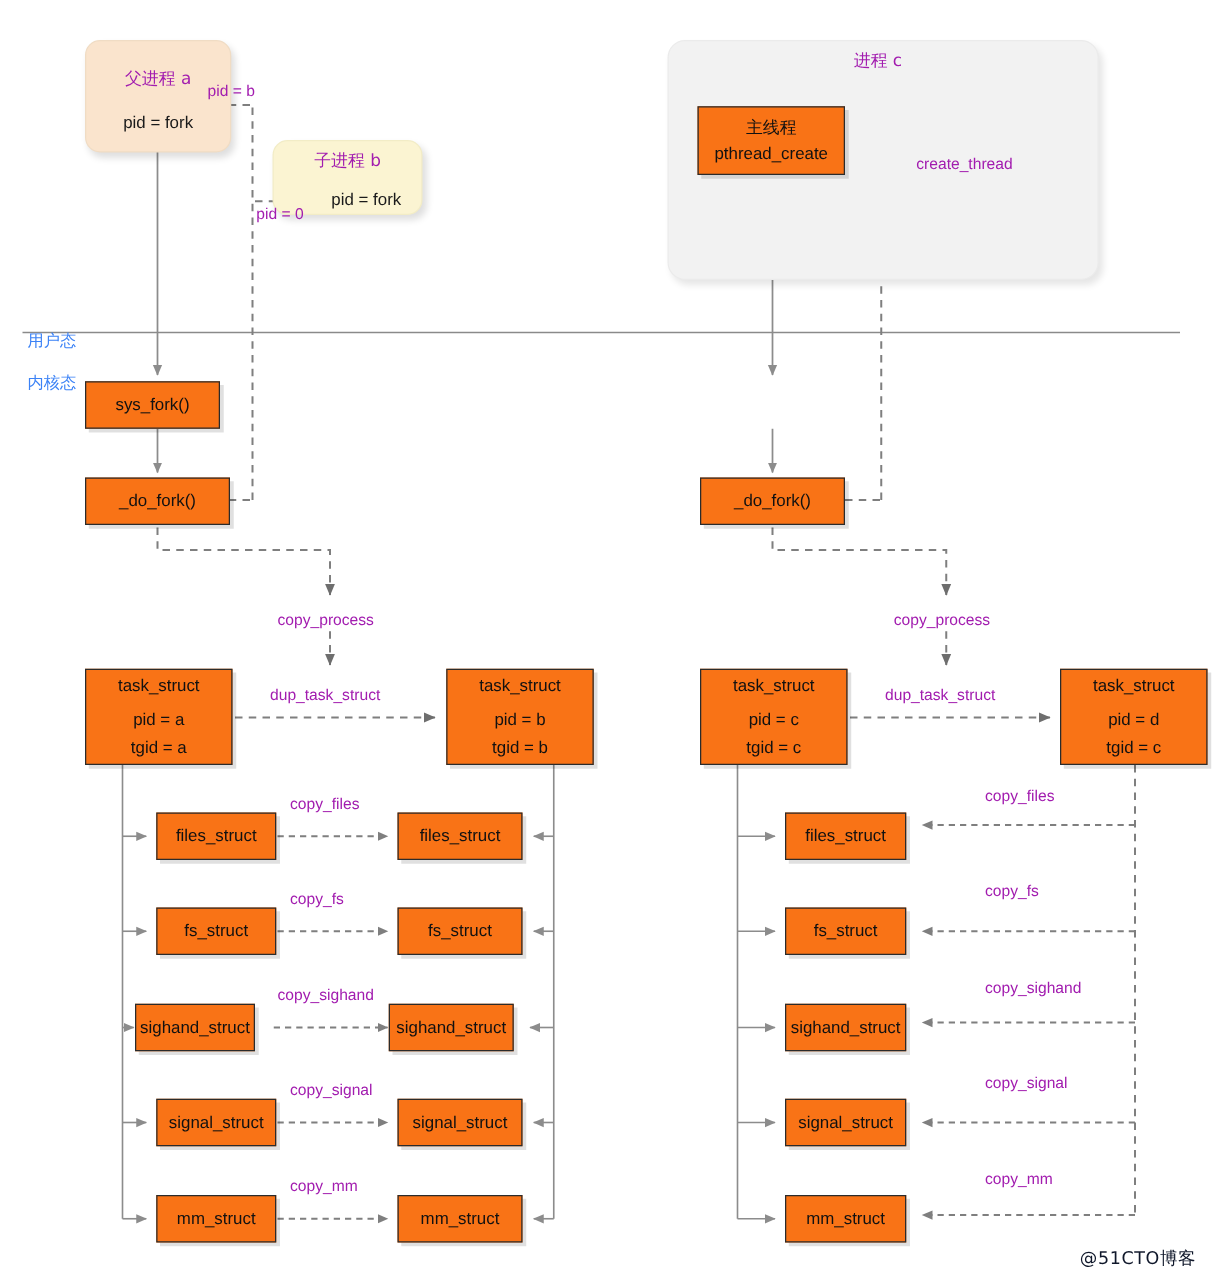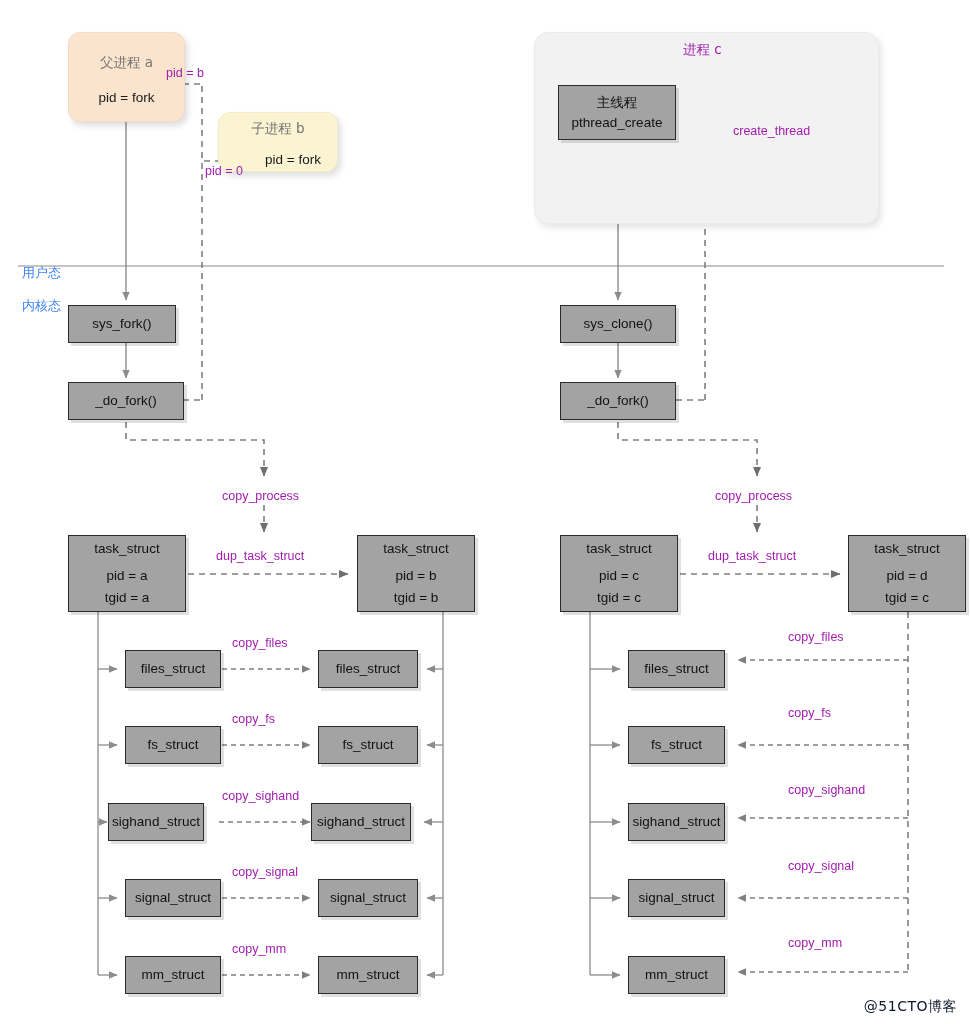--- a/index.html
+++ b/index.html
@@ -2,33 +2,33 @@
 <html><head>
 <meta charset="utf-8">
 <style>
   html,body{margin:0;padding:0;background:#ffffff;}
   body{width:971px;height:1024px;font-family:"Liberation Sans","DejaVu Sans",sans-serif;color:#1f1f1f;}
   #stage{position:relative;width:971px;height:1024px;overflow:hidden;background:#fff;}
   svg.layer{position:absolute;left:0;top:0;width:971px;height:1024px;pointer-events:none;}
 
   .node{position:absolute;box-sizing:border-box;display:flex;flex-direction:column;
         align-items:center;justify-content:center;}
-  .plainbox{background:#a3a3a3;border:1.6px solid #2b2b2b;
+  .plainbox{background:#f97316;border:1.6px solid #2b2b2b;
             box-shadow:3px 3px 0 rgba(0,0,0,0.12);font-size:13.5px;color:#111;}
   .plainbox .l1{line-height:1.5;}
   .plainbox .l2{line-height:1.6;}
   .plainbox .l3{line-height:1.6;}
 
   .roundbox{border-radius:12px;box-shadow:3px 4px 6px rgba(0,0,0,0.13);font-size:13.5px;}
   .proc-a{background:#fae4cd;border:1px solid #f0dcc4;}
   .proc-b{background:#fbf4d2;border:1px solid #f2ecc6;}
   .group-c{background:#f2f2f2;border:1px solid #ebebeb;border-radius:14px;
            box-shadow:3px 4px 6px rgba(0,0,0,0.10);}
 
-  .ttl{font-size:13.5px;color:#737373;}
+  .ttl{font-size:13.5px;color:#a21caf;}
   .sub{font-size:13.5px;color:#1a1a1a;}
 
   .lbl{position:absolute;font-size:12.5px;color:#a21caf;white-space:nowrap;
        background:transparent;line-height:1.1;}
   .modelbl{position:absolute;font-size:13px;color:#3b82f6;white-space:nowrap;margin-top:24px;}
   .watermark{position:absolute;right:14px;bottom:8px;font-size:14px;color:#0f172a;
              letter-spacing:.5px;}
   .cjk{font-family:"DejaVu Sans","Liberation Sans",sans-serif;}
 </style>
 </head>
@@ -159,23 +159,20 @@
   </div>
 
   <div class="node plainbox" style="left:357px;top:535px;width:118px;height:77px;">
     <div class="l1">task_struct</div>
     <div class="l2" style="margin-top:6px;">pid = b</div>
     <div class="l3">tgid = b</div>
   </div>
 
   <div class="lbl" style="left:216px;top:550px;">dup_task_struct</div>
 
-  <div class="node plainbox" style="left:560px;top:305px;width:116px;height:38px;">
-    <div class="l1">sys_clone()</div>
-  </div>
 
   <div class="node plainbox" style="left:560px;top:382px;width:116px;height:38px;">
     <div class="l1">_do_fork()</div>
   </div>
 
   <div class="lbl" style="left:715px;top:490px;">copy_process</div>
 
   <div class="node plainbox" style="left:560px;top:535px;width:118px;height:77px;">
     <div class="l1">task_struct</div>
     <div class="l2" style="margin-top:6px;">pid = c</div>

